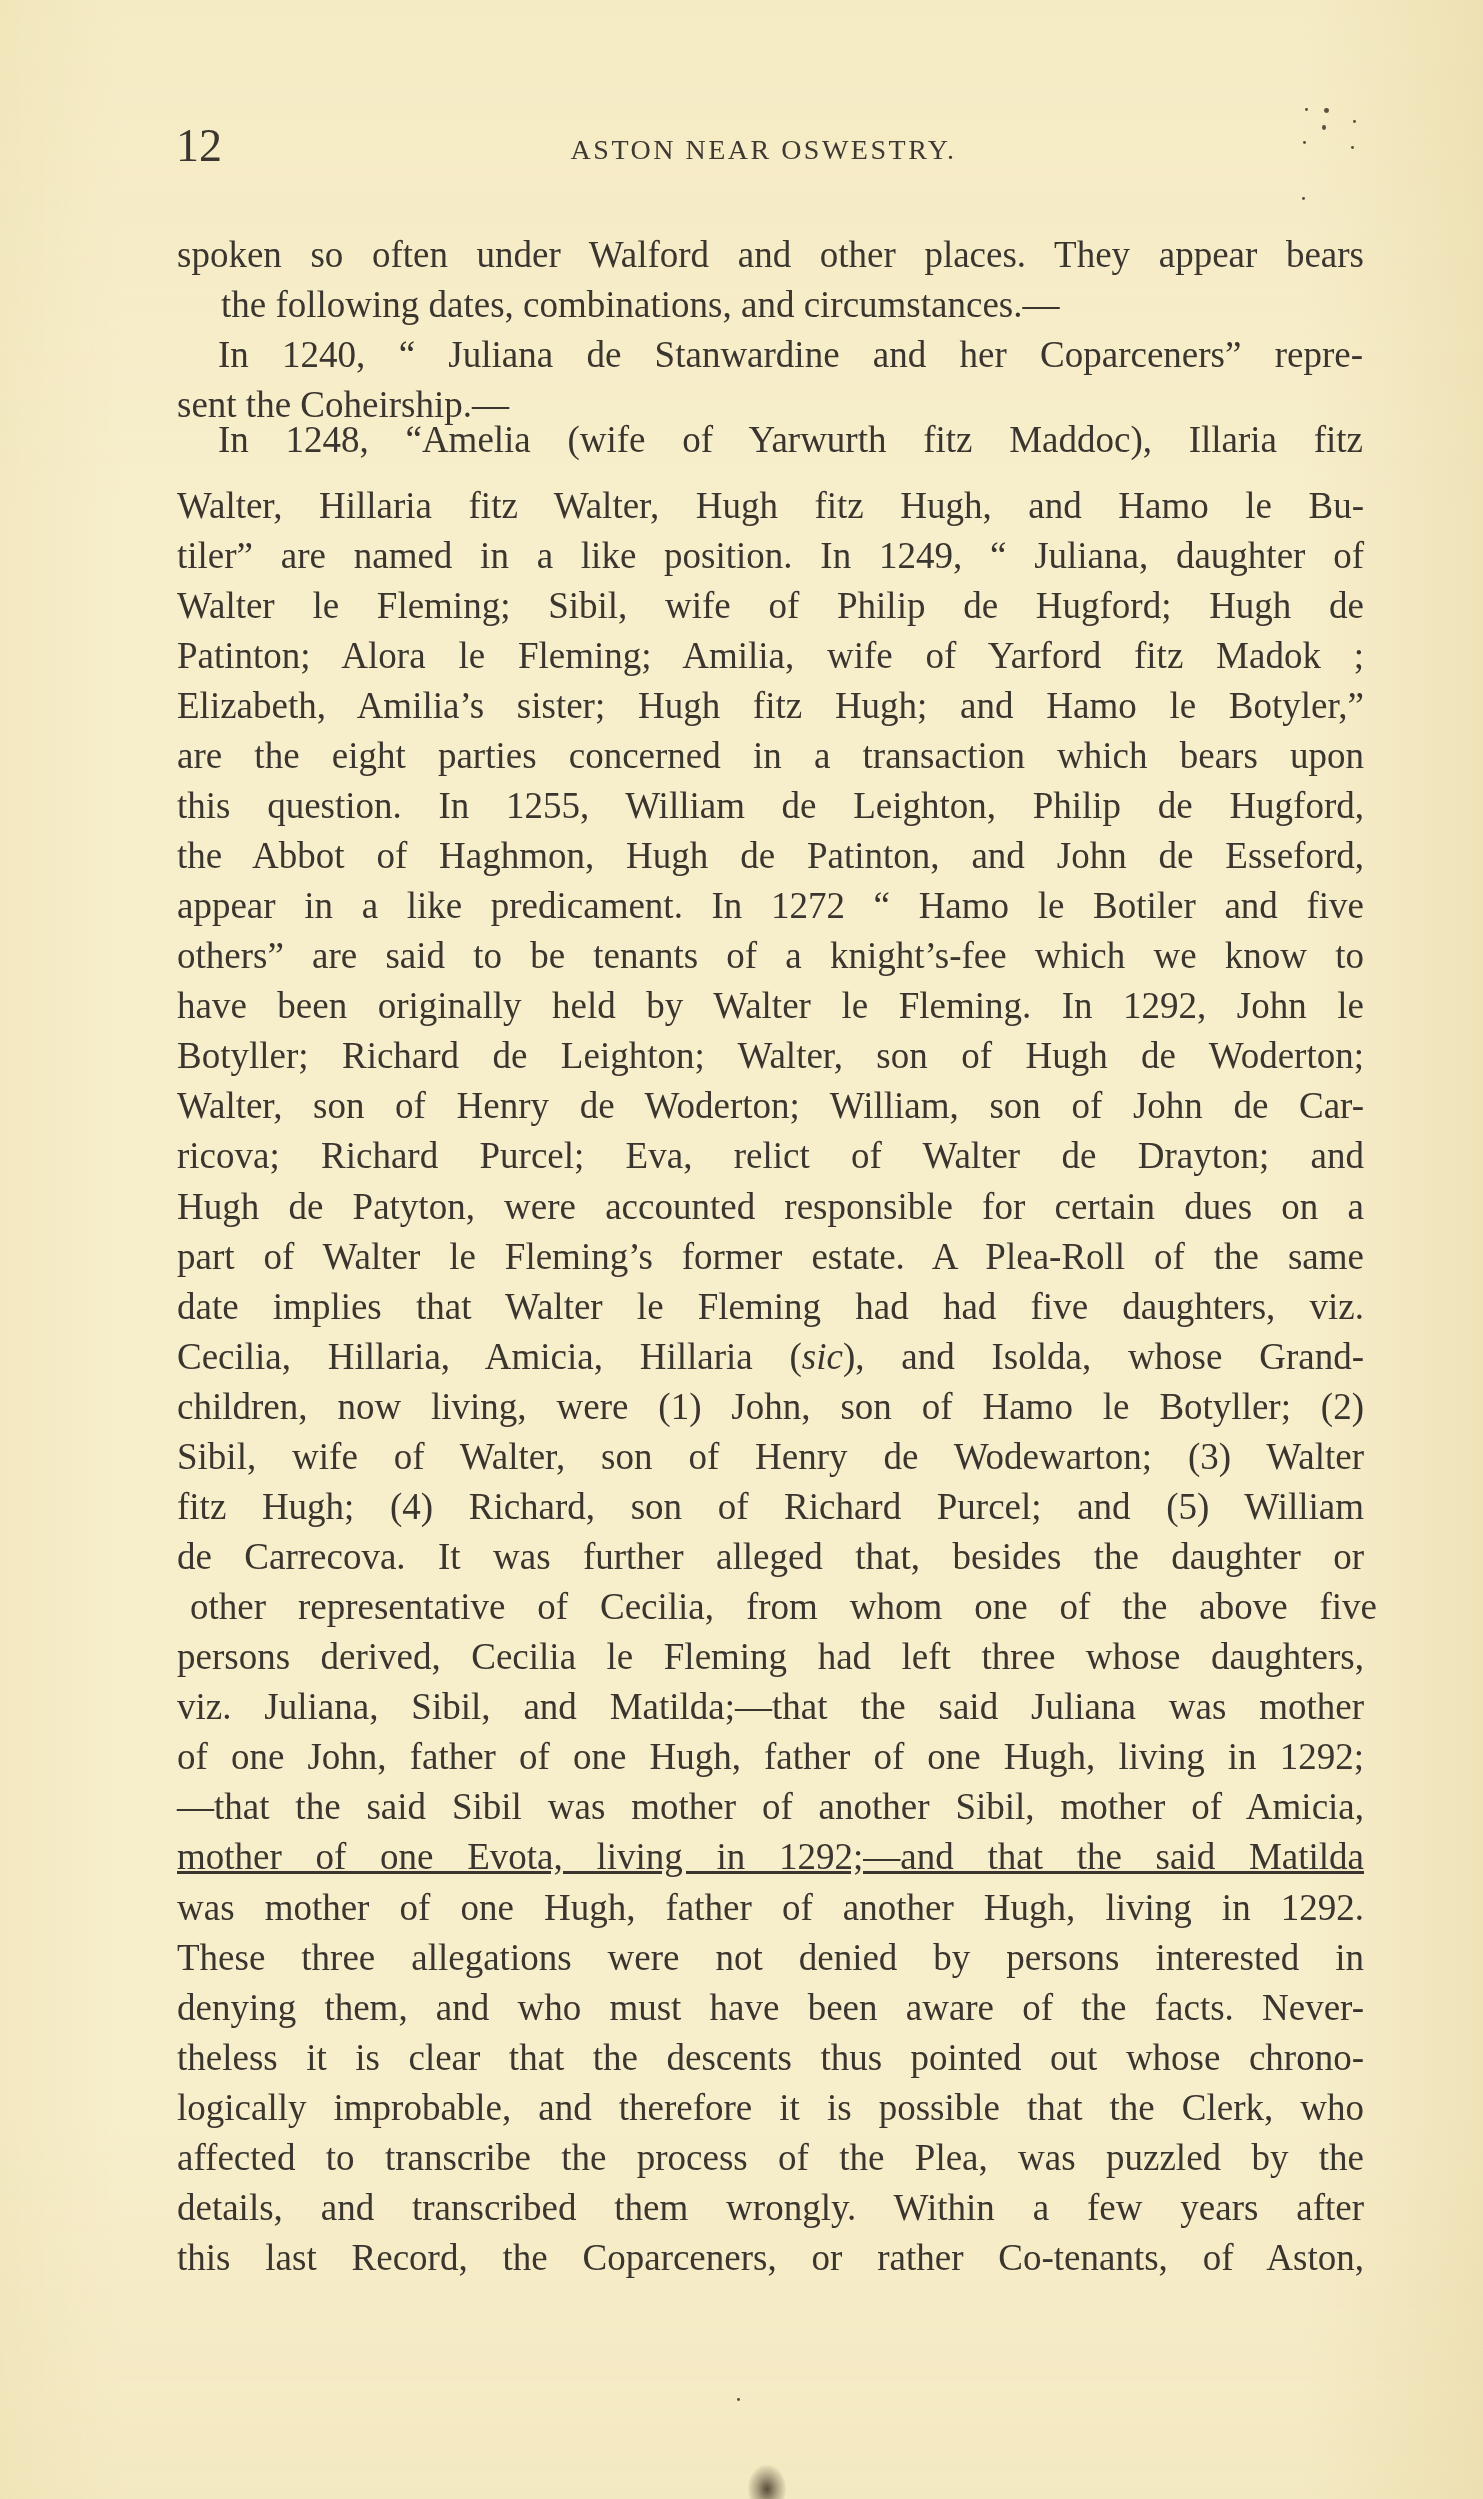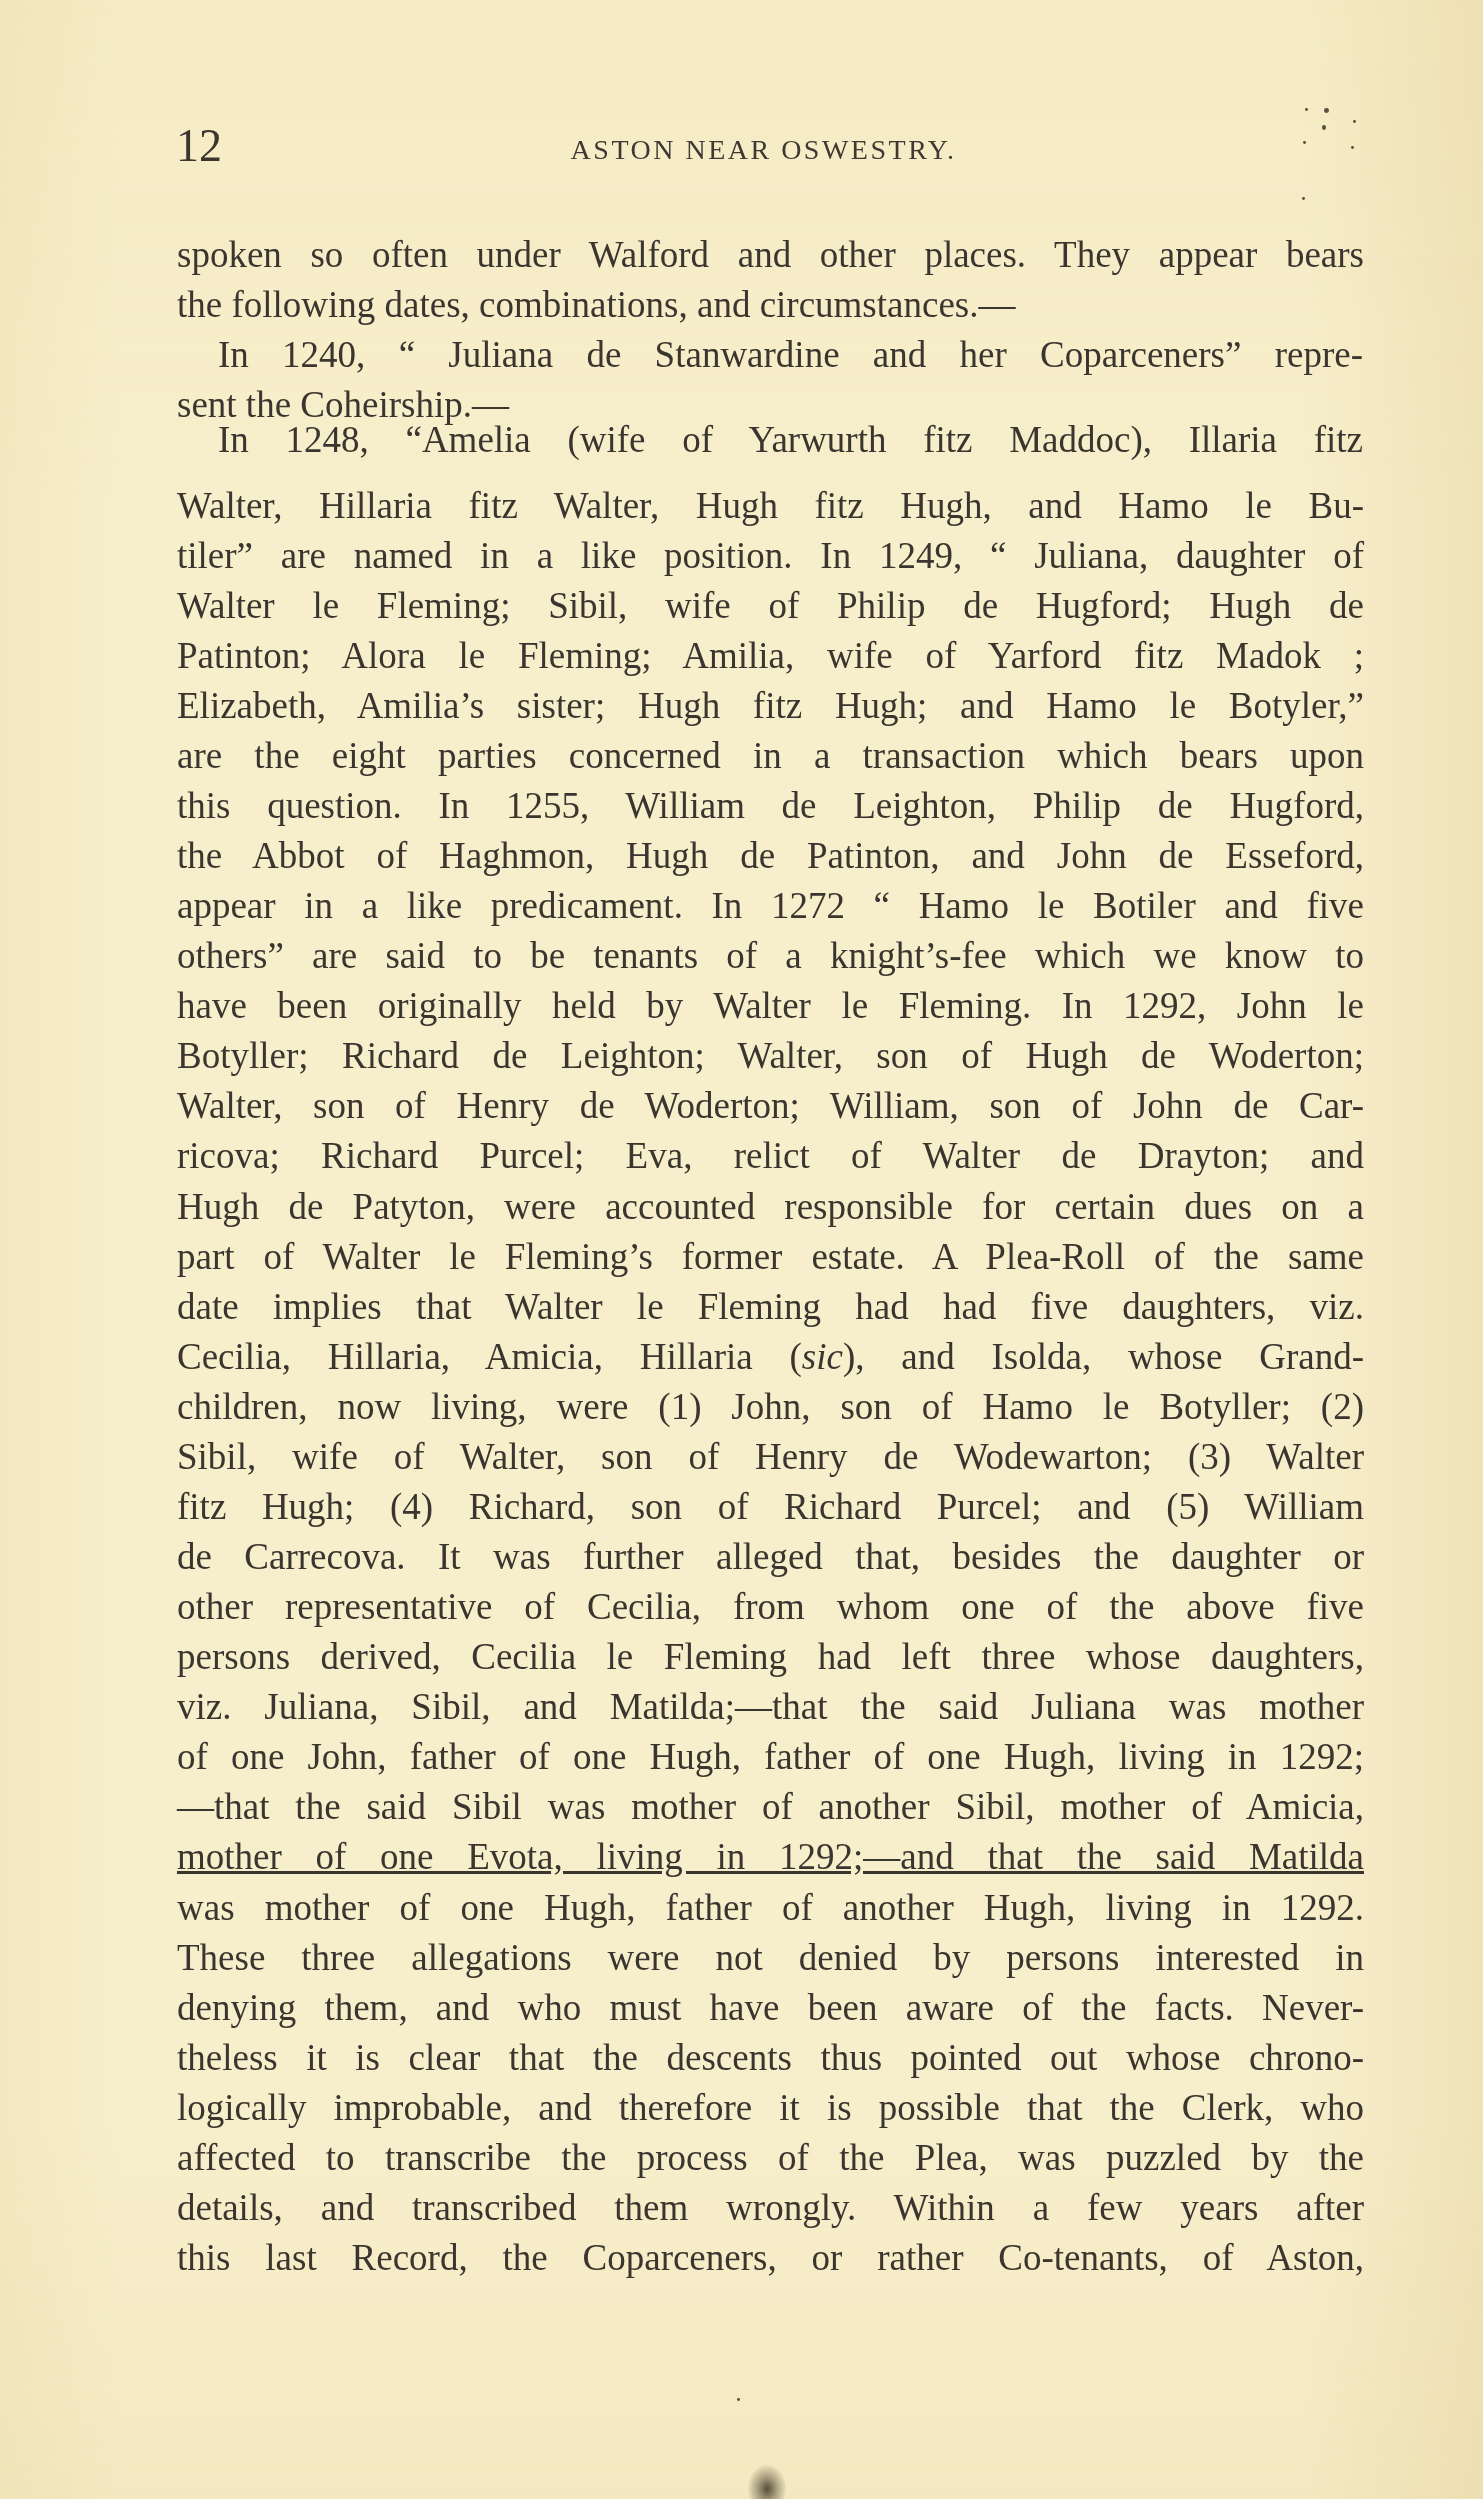--- a/index.html
+++ b/index.html
@@ -84,21 +84,21 @@
   </style>
 </head>
 <body>
 
 <div>
   <div class="page-number">12</div>
   <div class="running-head">ASTON NEAR OSWESTRY.</div>
 
   <div class="body-text" id="body-text">
       <div class="line" style="top: 230px; white-space: normal;">spoken so often under Walford and other places. They appear bears</div>
-      <div class="line last" style="top: 280px; white-space: normal;">the following dates, combinations, and circumstances.—</div>
+      <div class="line last" style="top: 280px; white-space: normal; margin-left: 44px;">the following dates, combinations, and circumstances.—</div>
       <div class="line indent" style="top: 330px; white-space: normal;">In 1240, “ Juliana de Stanwardine and her Coparceners” repre-</div>
       <div class="line last" style="top: 380px; white-space: normal;">sent the Coheirship.—</div>
       <div class="line indent" style="top: 415px; white-space: normal;">In 1248, “Amelia (wife of Yarwurth fitz Maddoc), Illaria fitz</div>
       <div class="line" style="top: 481px; white-space: normal;">Walter, Hillaria fitz Walter, Hugh fitz Hugh, and Hamo le Bu-</div>
       <div class="line" style="top: 531px; white-space: normal;">tiler” are named in a like position. In 1249, “ Juliana, daughter of</div>
       <div class="line" style="top: 581px; white-space: normal;">Walter le Fleming; Sibil, wife of Philip de Hugford; Hugh de</div>
       <div class="line" style="top: 631px; white-space: normal;">Patinton; Alora le Fleming; Amilia, wife of Yarford fitz Madok ;</div>
       <div class="line" style="top: 681px; white-space: normal;">Elizabeth, Amilia’s sister; Hugh fitz Hugh; and Hamo le Botyler,”</div>
       <div class="line" style="top: 731px; white-space: normal;">are the eight parties concerned in a transaction which bears upon</div>
       <div class="line" style="top: 781px; white-space: normal;">this question. In 1255, William de Leighton, Philip de Hugford,</div>
@@ -110,21 +110,21 @@
       <div class="line" style="top: 1081px; white-space: normal;">Walter, son of Henry de Woderton; William, son of John de Car-</div>
       <div class="line" style="top: 1131px; white-space: normal;">ricova; Richard Purcel; Eva, relict of Walter de Drayton; and</div>
       <div class="line" style="top: 1182px; white-space: normal;">Hugh de Patyton, were accounted responsible for certain dues on a</div>
       <div class="line" style="top: 1232px; white-space: normal;">part of Walter le Fleming’s former estate. A Plea-Roll of the same</div>
       <div class="line" style="top: 1282px; white-space: normal;">date implies that Walter le Fleming had had five daughters, viz.</div>
       <div class="line" style="top: 1332px; white-space: normal;"><span>Cecilia, Hillaria, Amicia, Hillaria (</span><span class="sic">sic</span><span>), and Isolda, whose Grand-</span></div>
       <div class="line" style="top: 1382px; white-space: normal;">children, now living, were (1) John, son of Hamo le Botyller; (2)</div>
       <div class="line" style="top: 1432px; white-space: normal;">Sibil, wife of Walter, son of Henry de Wodewarton; (3) Walter</div>
       <div class="line" style="top: 1482px; white-space: normal;">fitz Hugh; (4) Richard, son of Richard Purcel; and (5) William</div>
       <div class="line" style="top: 1532px; white-space: normal;">de Carrecova. It was further alleged that, besides the daughter or</div>
-      <div class="line" style="top: 1582px; white-space: normal;">other representative of Cecilia, from whom one of the above five</div>
+      <div class="line" style="top: 1582px; white-space: normal; margin-left: 13px;">other representative of Cecilia, from whom one of the above five</div>
       <div class="line" style="top: 1632px; white-space: normal;">persons derived, Cecilia le Fleming had left three whose daughters,</div>
       <div class="line" style="top: 1682px; white-space: normal;">viz. Juliana, Sibil, and Matilda;—that the said Juliana was mother</div>
       <div class="line" style="top: 1732px; white-space: normal;">of one John, father of one Hugh, father of one Hugh, living in 1292;</div>
       <div class="line" style="top: 1782px; white-space: normal;">—that the said Sibil was mother of another Sibil, mother of Amicia,</div>
       <div class="line" style="top: 1832px; white-space: normal; text-decoration: underline;">mother of one Evota, living in 1292;—and that the said Matilda</div>
       <div class="line" style="top: 1883px; white-space: normal;">was mother of one Hugh, father of another Hugh, living in 1292.</div>
       <div class="line" style="top: 1933px; white-space: normal;">These three allegations were not denied by persons interested in</div>
       <div class="line" style="top: 1983px; white-space: normal;">denying them, and who must have been aware of the facts. Never-</div>
       <div class="line" style="top: 2033px; white-space: normal;">theless it is clear that the descents thus pointed out whose chrono-</div>
       <div class="line" style="top: 2083px; white-space: normal;">logically improbable, and therefore it is possible that the Clerk, who</div>

